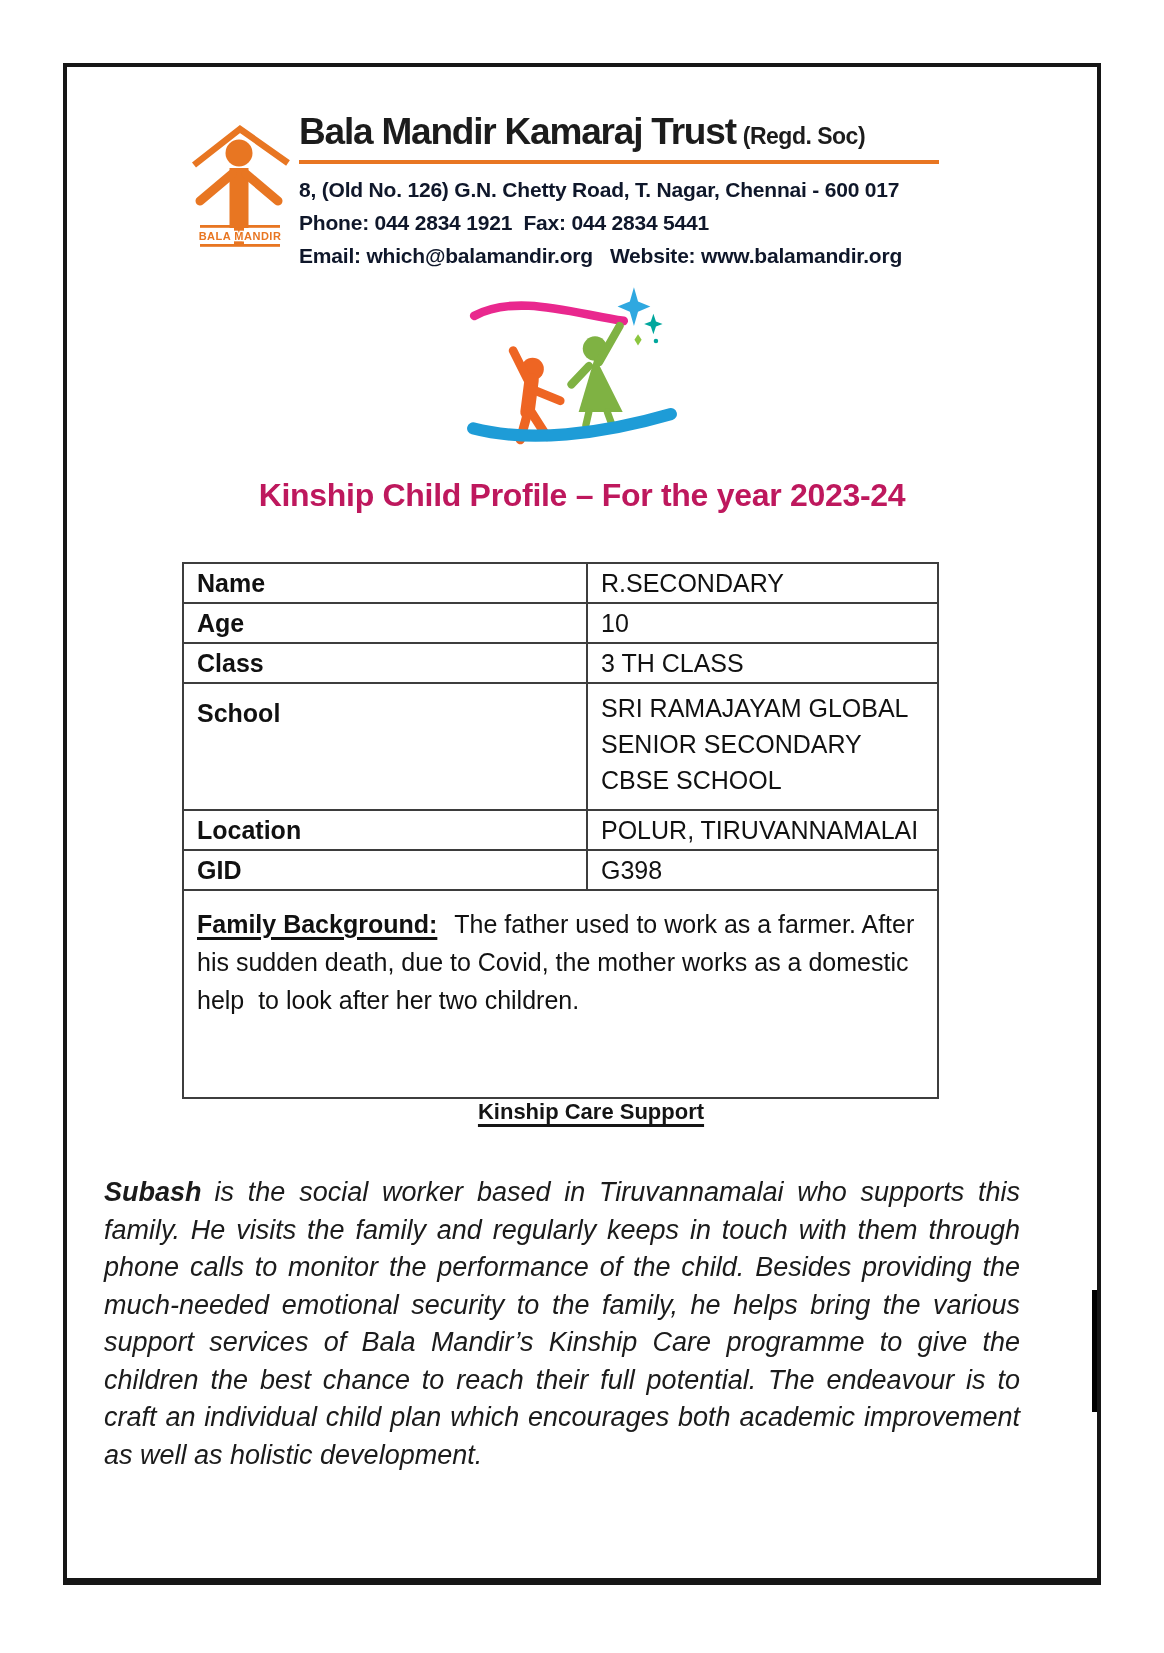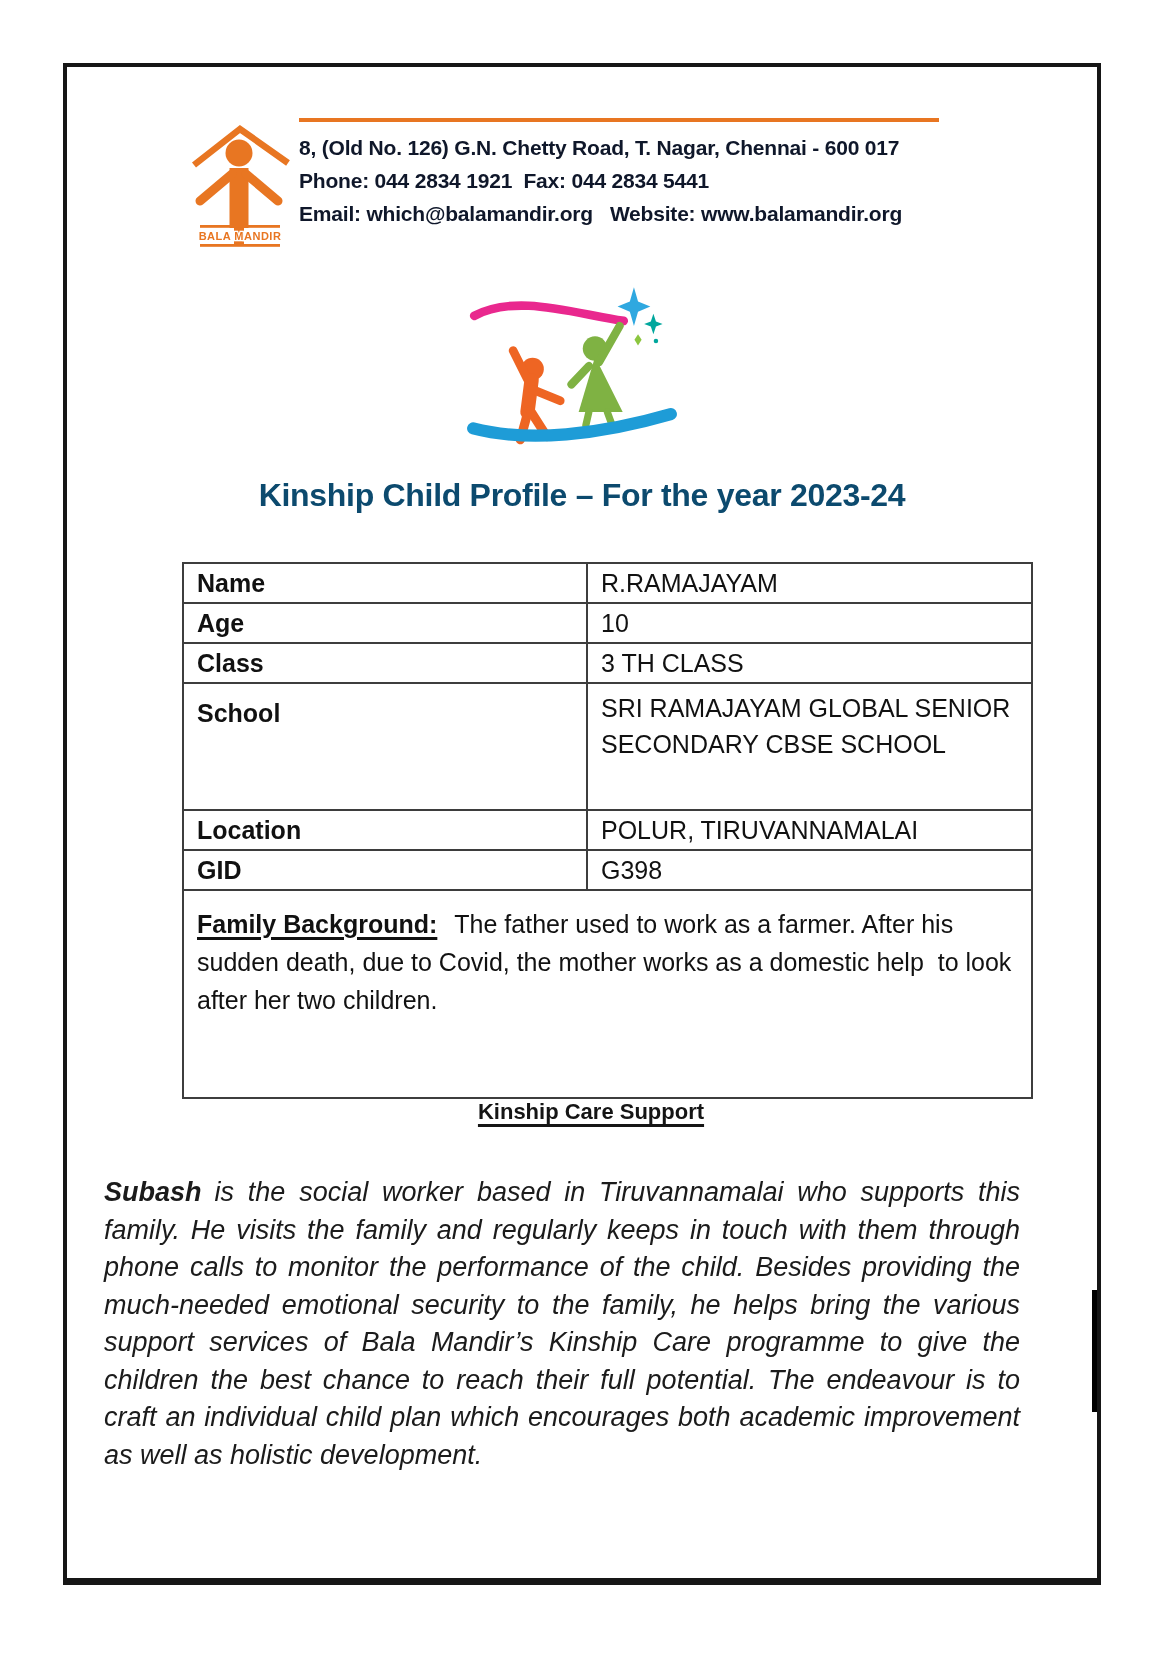--- a/index.html
+++ b/index.html
@@ -14,23 +14,23 @@
   .head-text{position:absolute;left:232px;top:44px;width:660px;}
   .org-line{font-size:37px;font-weight:bold;letter-spacing:-1.2px;color:#1c1c1c;white-space:nowrap;}
   .org-suffix{font-size:23px;font-weight:bold;margin-left:7px;letter-spacing:-0.5px;}
   .rule{height:4px;background:#E87622;margin-top:7px;width:640px;}
   .contacts{margin-top:9px;font-size:21px;font-weight:bold;line-height:33px;letter-spacing:-0.2px;color:#0f172a;}
   .contact-line{white-space:pre-wrap;}
   
   .kids-svg{position:absolute;left:400px;top:214px;width:210px;height:172px;}
   
   .doc-title{position:absolute;top:410px;left:0;width:100%;text-align:center;
-    font-size:32px;font-weight:bold;color:#0c4a6e;letter-spacing:-0.3px;}
+    font-size:32px;font-weight:bold;color:#be185d;letter-spacing:-0.3px;}
   
-  .profile-table{position:absolute;left:115px;top:495px;width:851px;
+  .profile-table{position:absolute;left:115px;top:495px;width:757px;
     border-collapse:collapse;table-layout:fixed;font-size:25px;color:#111;}
   .profile-table td{border:2px solid #3d3d3d;padding:0 13px;line-height:36px;vertical-align:middle;}
   .profile-table td.lbl{font-weight:bold;}
   tr.row-s td{height:38px;}
   tr.row-school td{height:114px;}
   tr.row-fb td{height:192px;vertical-align:top;padding-top:14px;line-height:38px;}
   .fb-label{font-weight:bold;text-decoration:underline;text-decoration-thickness:2.5px;text-underline-offset:4px;margin-right:17px;}
   .fb-text{white-space:pre-wrap;}
   
   .support-heading{position:absolute;top:1032px;left:0;width:100%;text-align:center;
@@ -53,20 +53,23 @@
     <rect x="39.5" y="49" width="19" height="60" fill="#E87622"></rect>
     <rect x="44" y="106" width="10" height="20" fill="#E87622"></rect>
     <path d="M42,55 L10,82" stroke="#E87622" stroke-width="9" stroke-linecap="round"></path>
     <path d="M56,55 L88,82" stroke="#E87622" stroke-width="9" stroke-linecap="round"></path>
     <rect x="10" y="106" width="80" height="2.8" fill="#E87622"></rect>
     <rect x="10" y="125" width="80" height="2.8" fill="#E87622"></rect>
     <text x="50" y="121" text-anchor="middle" font-size="11" font-weight="bold" fill="#E87622" stroke="#ffffff" stroke-width="2.5" paint-order="stroke" letter-spacing="0.5" font-family="Liberation Sans, sans-serif">BALA MANDIR</text>
   </svg>
 
   <div class="head-text">
+    <div class="org-line">
+      <span>Bala Mandir Kamaraj Trust</span><span class="org-suffix">(Regd. Soc)</span>
+    </div>
     <div class="rule"></div>
     <div class="contacts">
       <div class="contact-line">8, (Old No. 126) G.N. Chetty Road, T. Nagar, Chennai - 600 017</div>
       <div class="contact-line">Phone: 044 2834 1921  Fax: 044 2834 5441</div>
       <div class="contact-line">Email: which@balamandir.org   Website: www.balamandir.org</div>
     </div>
   </div>
 
   <svg class="kids-svg" viewBox="0 0 205 168">
     <path d="M7,34 C48,12 105,32 153,39" fill="none" stroke="#E9288E" stroke-width="8.5" stroke-linecap="round"></path>
@@ -98,21 +101,21 @@
   <div class="doc-title">Kinship Child Profile – For the year 2023-24</div>
 
   <table class="profile-table">
     <colgroup>
         <col style="width:404px">
         <col>
       </colgroup>
     <tbody>
       <tr class="row-s">
         <td class="lbl">Name</td>
-        <td class="val">R.RAMAJAYAM</td>
+        <td class="val">R.SECONDARY</td>
       </tr>
       <tr class="row-s">
         <td class="lbl">Age</td>
         <td class="val">10</td>
       </tr>
       <tr class="row-s">
         <td class="lbl">Class</td>
         <td class="val">3 TH CLASS</td>
       </tr>
       <tr class="row-school">

